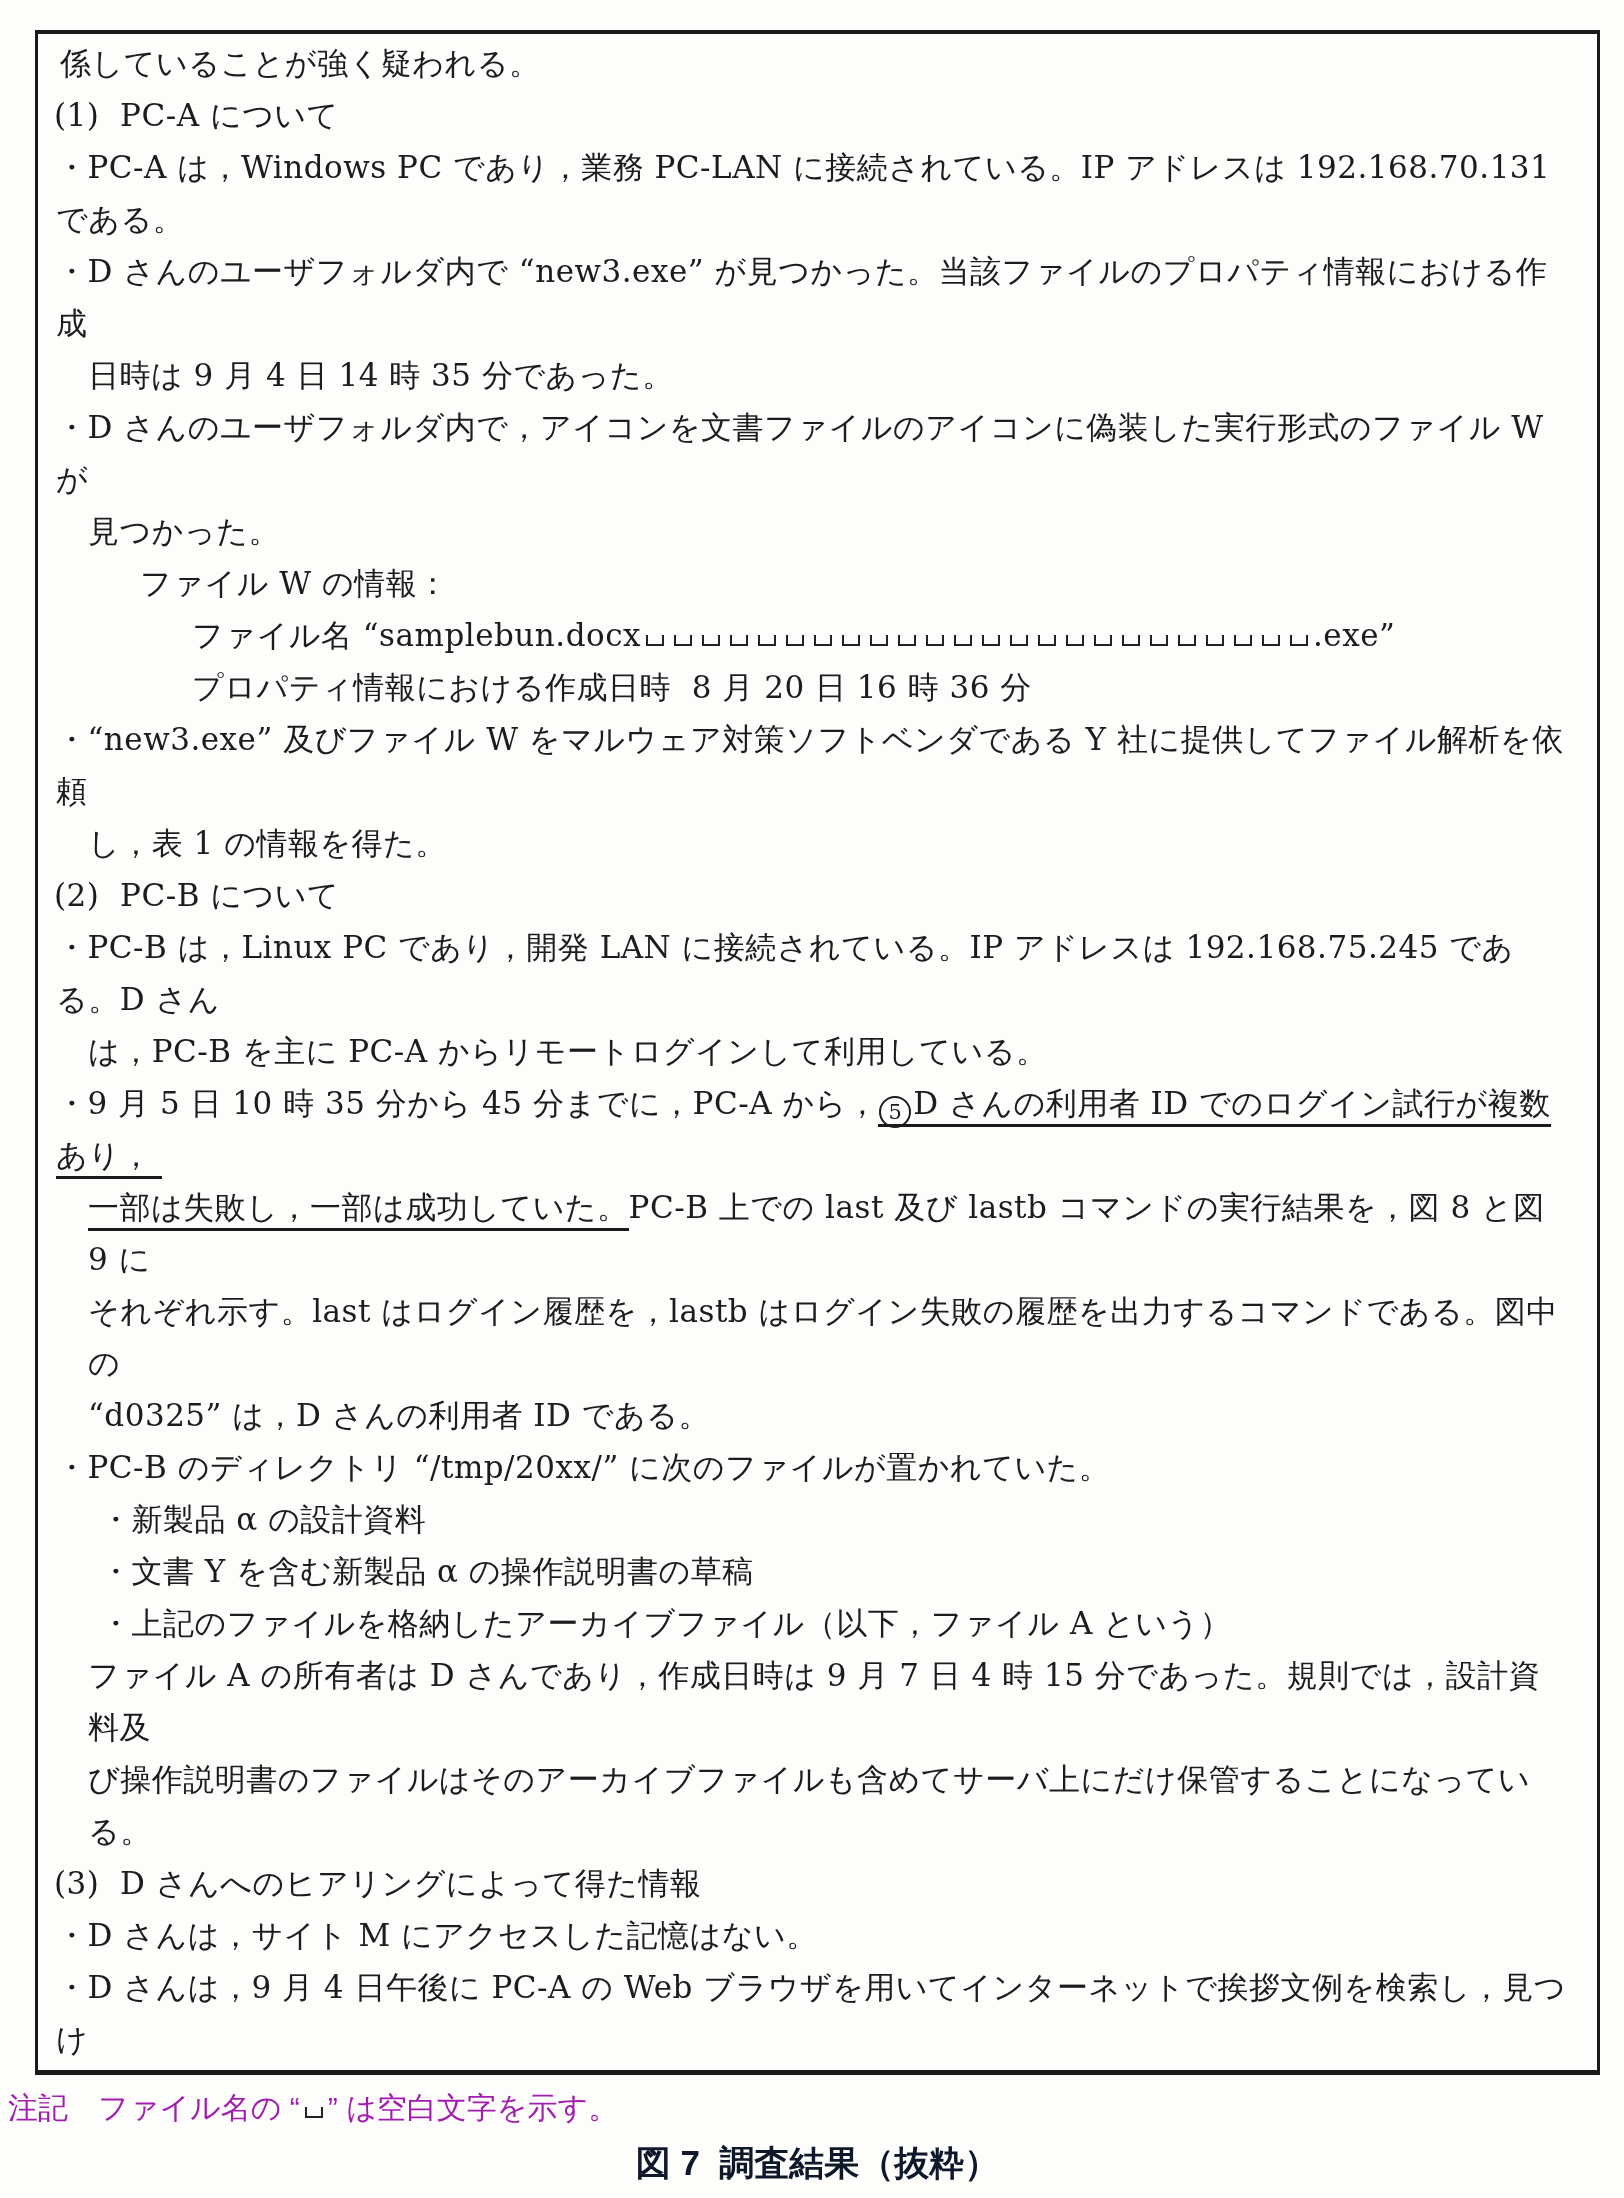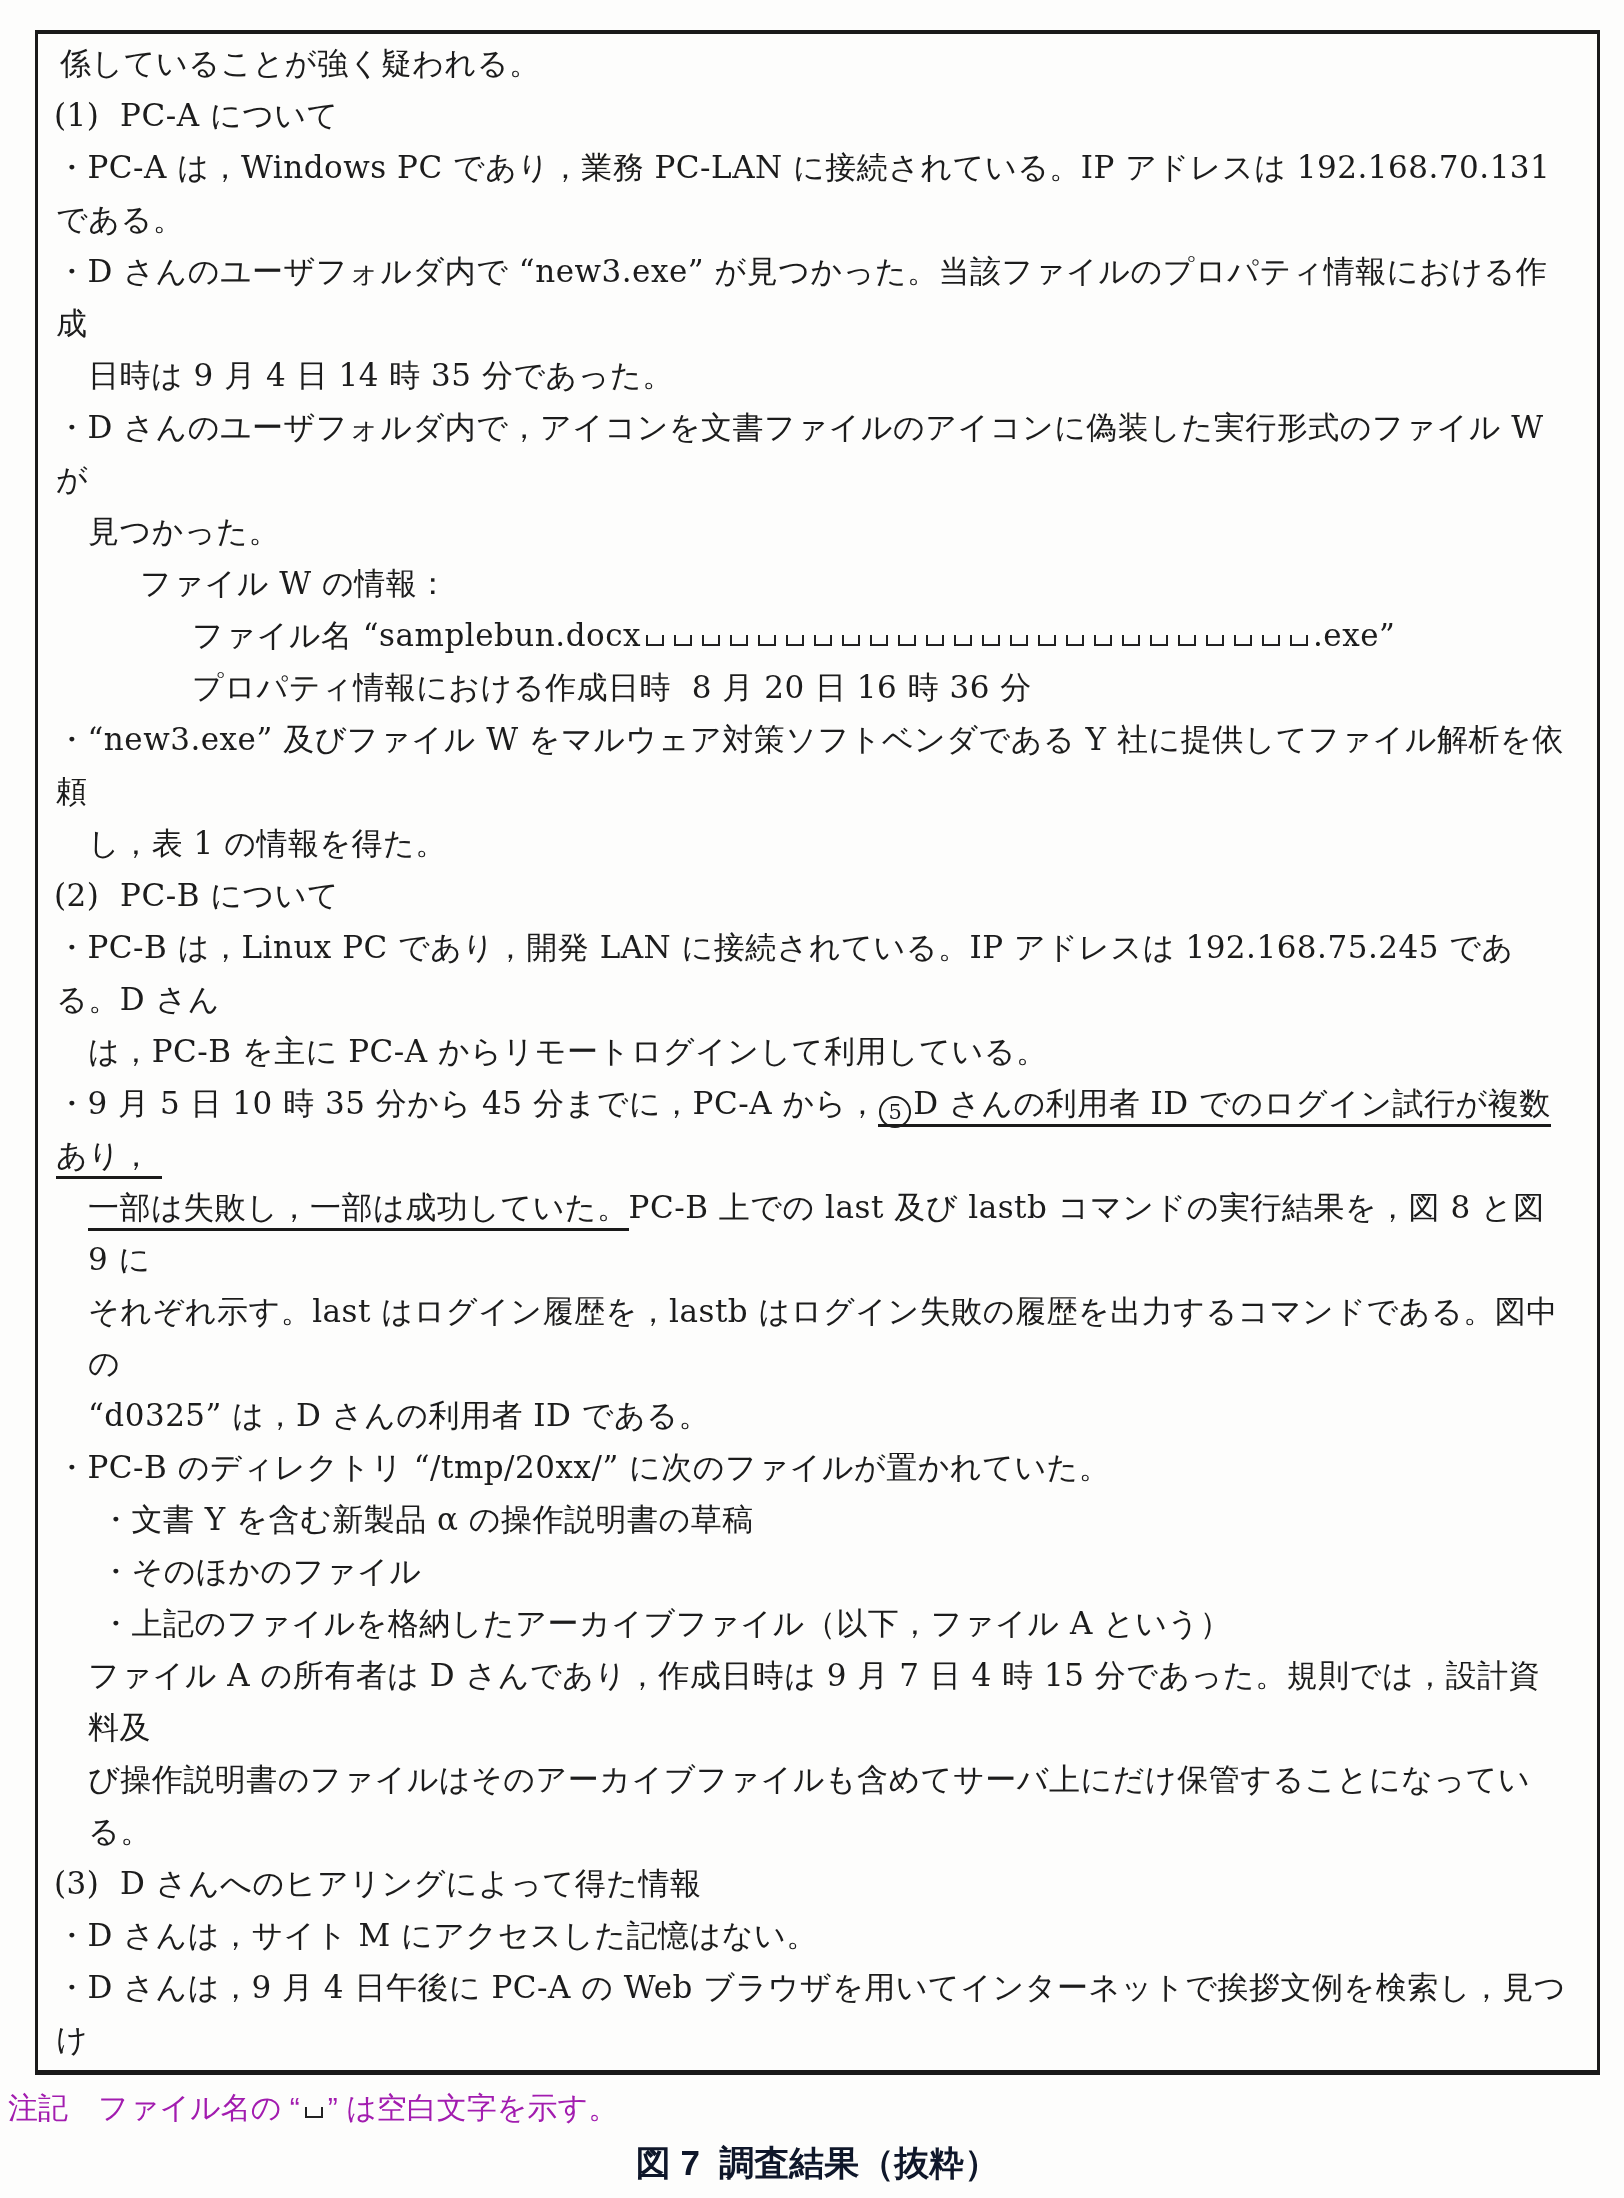--- a/index.html
+++ b/index.html
@@ -63,22 +63,22 @@
       <div class="line ind-b"><span>・“new3.exe” 及びファイル W をマルウェア対策ソフトベンダである Y 社に提供してファイル解析を依頼</span></div>
       <div class="line ind-c1"><span>し，表 1 の情報を得た。</span></div>
       <div class="line ind-sec"><span>(2)  PC-B について</span></div>
       <div class="line ind-b"><span>・PC-B は，Linux PC であり，開発 LAN に接続されている。IP アドレスは 192.168.75.245 である。D さん</span></div>
       <div class="line ind-c1"><span>は，PC-B を主に PC-A からリモートログインして利用している。</span></div>
       <div class="line ind-b"><span>・9 月 5 日 10 時 35 分から 45 分までに，PC-A から，</span><span class="u"><span class="circled">5</span></span><span class="u"><span>D さんの利用者 ID でのログイン試行が複数あり， </span></span></div>
       <div class="line ind-c1"><span class="u"><span>一部は失敗し，一部は成功していた。</span></span><span>PC-B 上での last 及び lastb コマンドの実行結果を，図 8 と図 9 に</span></div>
       <div class="line ind-c1"><span>それぞれ示す。last はログイン履歴を，lastb はログイン失敗の履歴を出力するコマンドである。図中の</span></div>
       <div class="line ind-c1"><span>“d0325” は，D さんの利用者 ID である。</span></div>
       <div class="line ind-b"><span>・PC-B のディレクトリ “/tmp/20xx/” に次のファイルが置かれていた。</span></div>
+      <div class="line ind-sb"><span>・新製品 α の設計資料</span></div>
       <div class="line ind-sb"><span>・文書 Y を含む新製品 α の操作説明書の草稿</span></div>
-      <div class="line ind-sb"><span>・そのほかのファイル</span></div>
       <div class="line ind-sb"><span>・上記のファイルを格納したアーカイブファイル（以下，ファイル A という）</span></div>
       <div class="line ind-c1"><span>ファイル A の所有者は D さんであり，作成日時は 9 月 7 日 4 時 15 分であった。規則では，設計資料及</span></div>
       <div class="line ind-c1"><span>び操作説明書のファイルはそのアーカイブファイルも含めてサーバ上にだけ保管することになってい</span></div>
       <div class="line ind-c1"><span>る。</span></div>
       <div class="line ind-sec"><span>(3)  D さんへのヒアリングによって得た情報</span></div>
       <div class="line ind-b"><span>・D さんは，サイト M にアクセスした記憶はない。</span></div>
       <div class="line ind-b"><span>・D さんは，9 月 4 日午後に PC-A の Web ブラウザを用いてインターネットで挨拶文例を検索し，見つけ</span></div>
     </div>
 
   <div class="note"><span class="note-label">注記</span><span>ファイル名の “</span><span class="blank-box"></span><span>” は空白文字を示す。</span></div>

